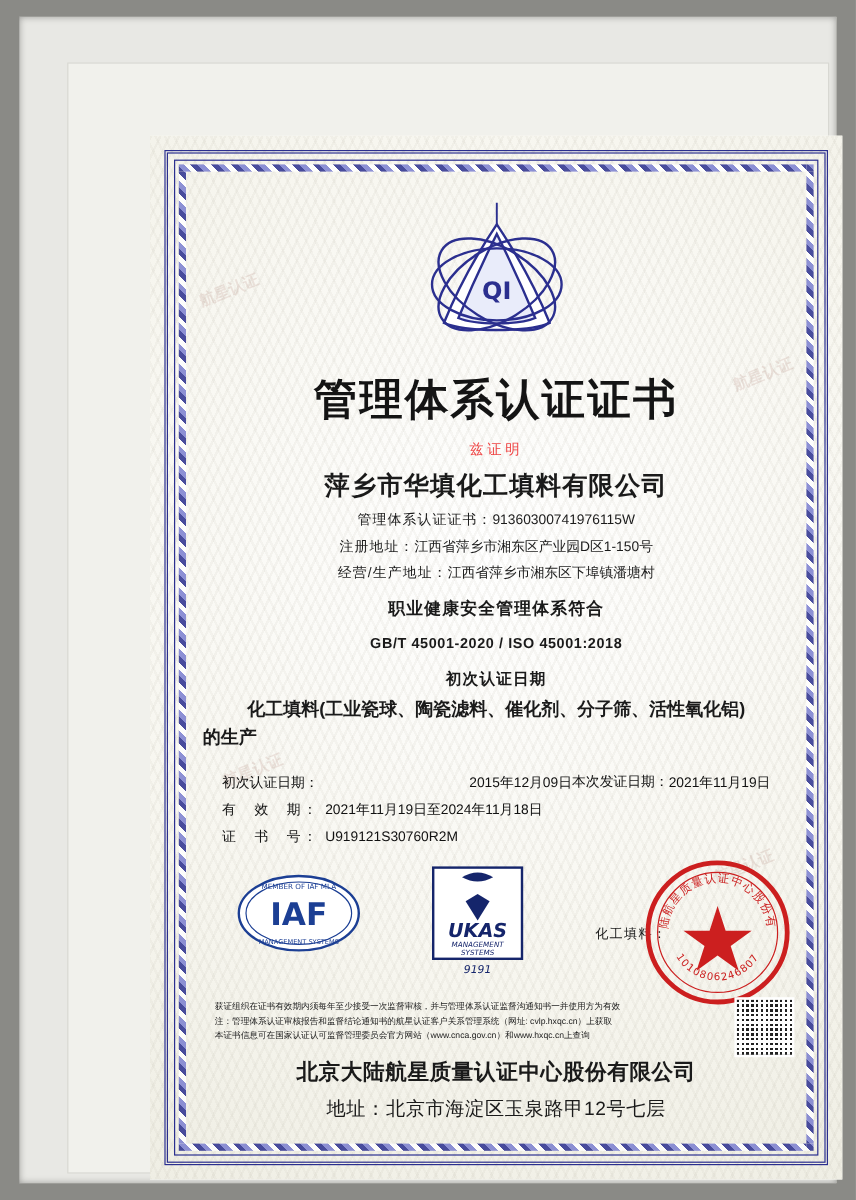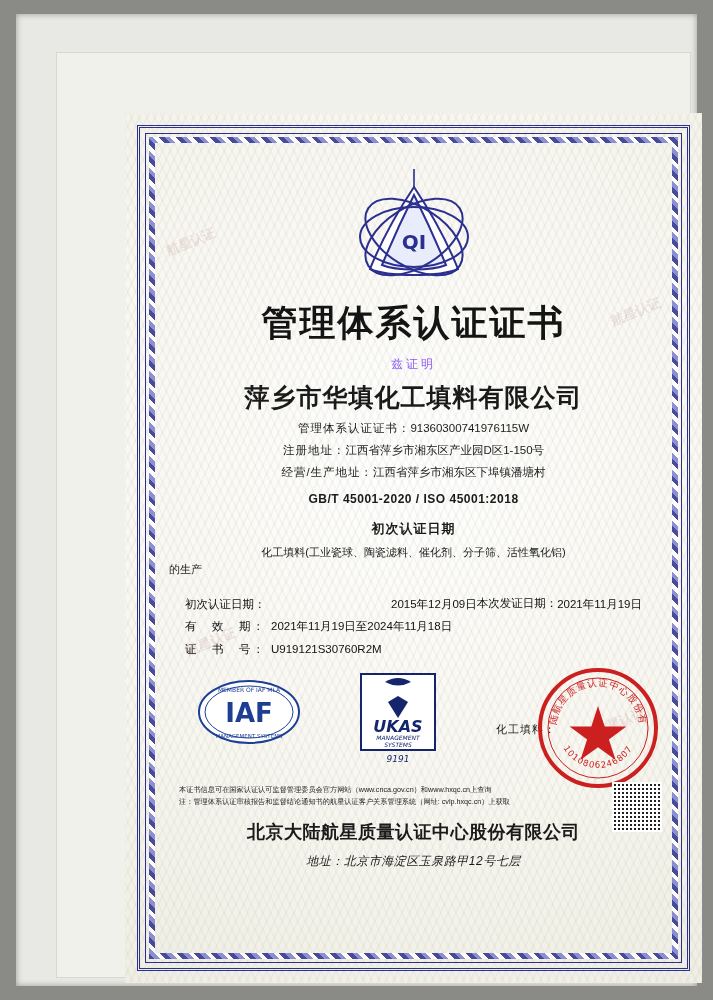--- a/index.html
+++ b/index.html
@@ -91,31 +91,31 @@
     margin: 18px auto 2px;
   }
 
   
   .main-title {
     font-family: "DejaVu Sans", sans-serif;
     font-size: 36px;
     font-weight: bold;
     letter-spacing: 2px;
     color: #141414;
-    margin-top: 4px;
+    margin-top: 14px;
     text-align: center;
   }
   .subtitle {
     font-size: 12px;
-    color: #8b5cf6;
+    color: #ef4444;
     margin-top: 8px;
     letter-spacing: 3px;
   }
   .company {
-    font-size: 25px;
+    font-size: 21px;
     font-weight: bold;
     margin-top: 8px;
     letter-spacing: 1px;
   }
   .line-small {
     font-size: 11.5px;
     margin-top: 7px;
     color: #1b1b1b;
   }
   .line-small .lbl { letter-spacing: 1px; }
@@ -131,25 +131,26 @@
     margin-top: 12px;
     letter-spacing: .5px;
   }
   .cover-head {
     font-size: 13px;
     font-weight: bold;
     margin-top: 14px;
     letter-spacing: 1px;
   }
   .scope-text {
-    font-size: 11px;
+    font-size: 15px;
     line-height: 1.5;
     margin-top: 6px;
     text-align: center;
     padding: 0 8px;
+    font-weight: bold;
   }
   .scope-text .l2 {
     display: block;
     text-align: left;
     padding-left: 2px;
   }
 
   
   .dates {
     margin-top: 16px;
@@ -211,24 +212,23 @@
     background-blend-mode: screen;
     border: 2px solid #fff;
   }
   .issuer {
     font-size: 18px;
     font-weight: bold;
     margin-top: 12px;
     letter-spacing: .5px;
   }
   .address {
-    font-size: 12px;
+    font-size: 16px;
     margin-top: 9px;
     letter-spacing: .5px;
-    font-style: italic;
   }
 
   .watermark {
     position: absolute;
     color: rgba(170,120,110,.18);
     font-size: 13px;
     font-weight: bold;
     transform: rotate(-22deg);
     pointer-events: none;
   }
@@ -273,20 +273,21 @@
           <div class="line-small">
             <span class="lbl">管理体系认证证书：</span><span>91360300741976115W</span>
           </div>
           <div class="line-small">
             <span class="lbl">注册地址：</span><span>江西省萍乡市湘东区产业园D区1-150号</span>
           </div>
           <div class="line-small">
             <span class="lbl">经营/生产地址：</span><span>江西省萍乡市湘东区下埠镇潘塘村</span>
           </div>
 
+          <div class="scope-head">职业健康安全管理体系符合</div>
           <div class="standard">GB/T 45001-2020 / ISO 45001:2018</div>
           <div class="cover-head">初次认证日期</div>
 
           <div class="scope-text">
             <span>化工填料(工业瓷球、陶瓷滤料、催化剂、分子筛、活性氧化铝)</span>
             <span class="l2">的生产</span>
           </div>
 
           <div class="dates">
             <div class="row">
@@ -344,22 +345,23 @@
                   <textPath href="#sealbot" startOffset="50%" text-anchor="middle">1010806246807</textPath>
                 </text>
                 <path d="M62 40 l6.7 20.6 21.7 0 -17.5 12.8 6.7 20.6 -17.6 -12.7 -17.6 12.7 6.7 -20.6 -17.5 -12.8 21.7 0 z" fill="#cc1f1f"></path>
               </svg>
             </div>
           </div>
 
           <div style="position:relative;">
             <div class="qr" style="top:-2px;"></div>
             <div class="fineprint">
+              <div>获证组织在证书有效期内须每年至少接受一次监督审核，并与管理体系认证监督沟通知书一并使用方为有效</div>
+              <div>注：管理体系认证审核报告和监督结论通知书的航星认证客户关系管理系统（网址: cvlp.hxqc.cn）上获取</div>
               <div>本证书信息可在国家认证认可监督管理委员会官方网站（www.cnca.gov.cn）和www.hxqc.cn上查询</div>
-              <div>注：管理体系认证审核报告和监督结论通知书的航星认证客户关系管理系统（网址: cvlp.hxqc.cn）上获取</div>
             </div>
           </div>
 
           <div class="issuer">北京大陆航星质量认证中心股份有限公司</div>
           <div class="address">地址：北京市海淀区玉泉路甲12号七层</div>
 
         </div>
       </div>
     </div>
   </div>

